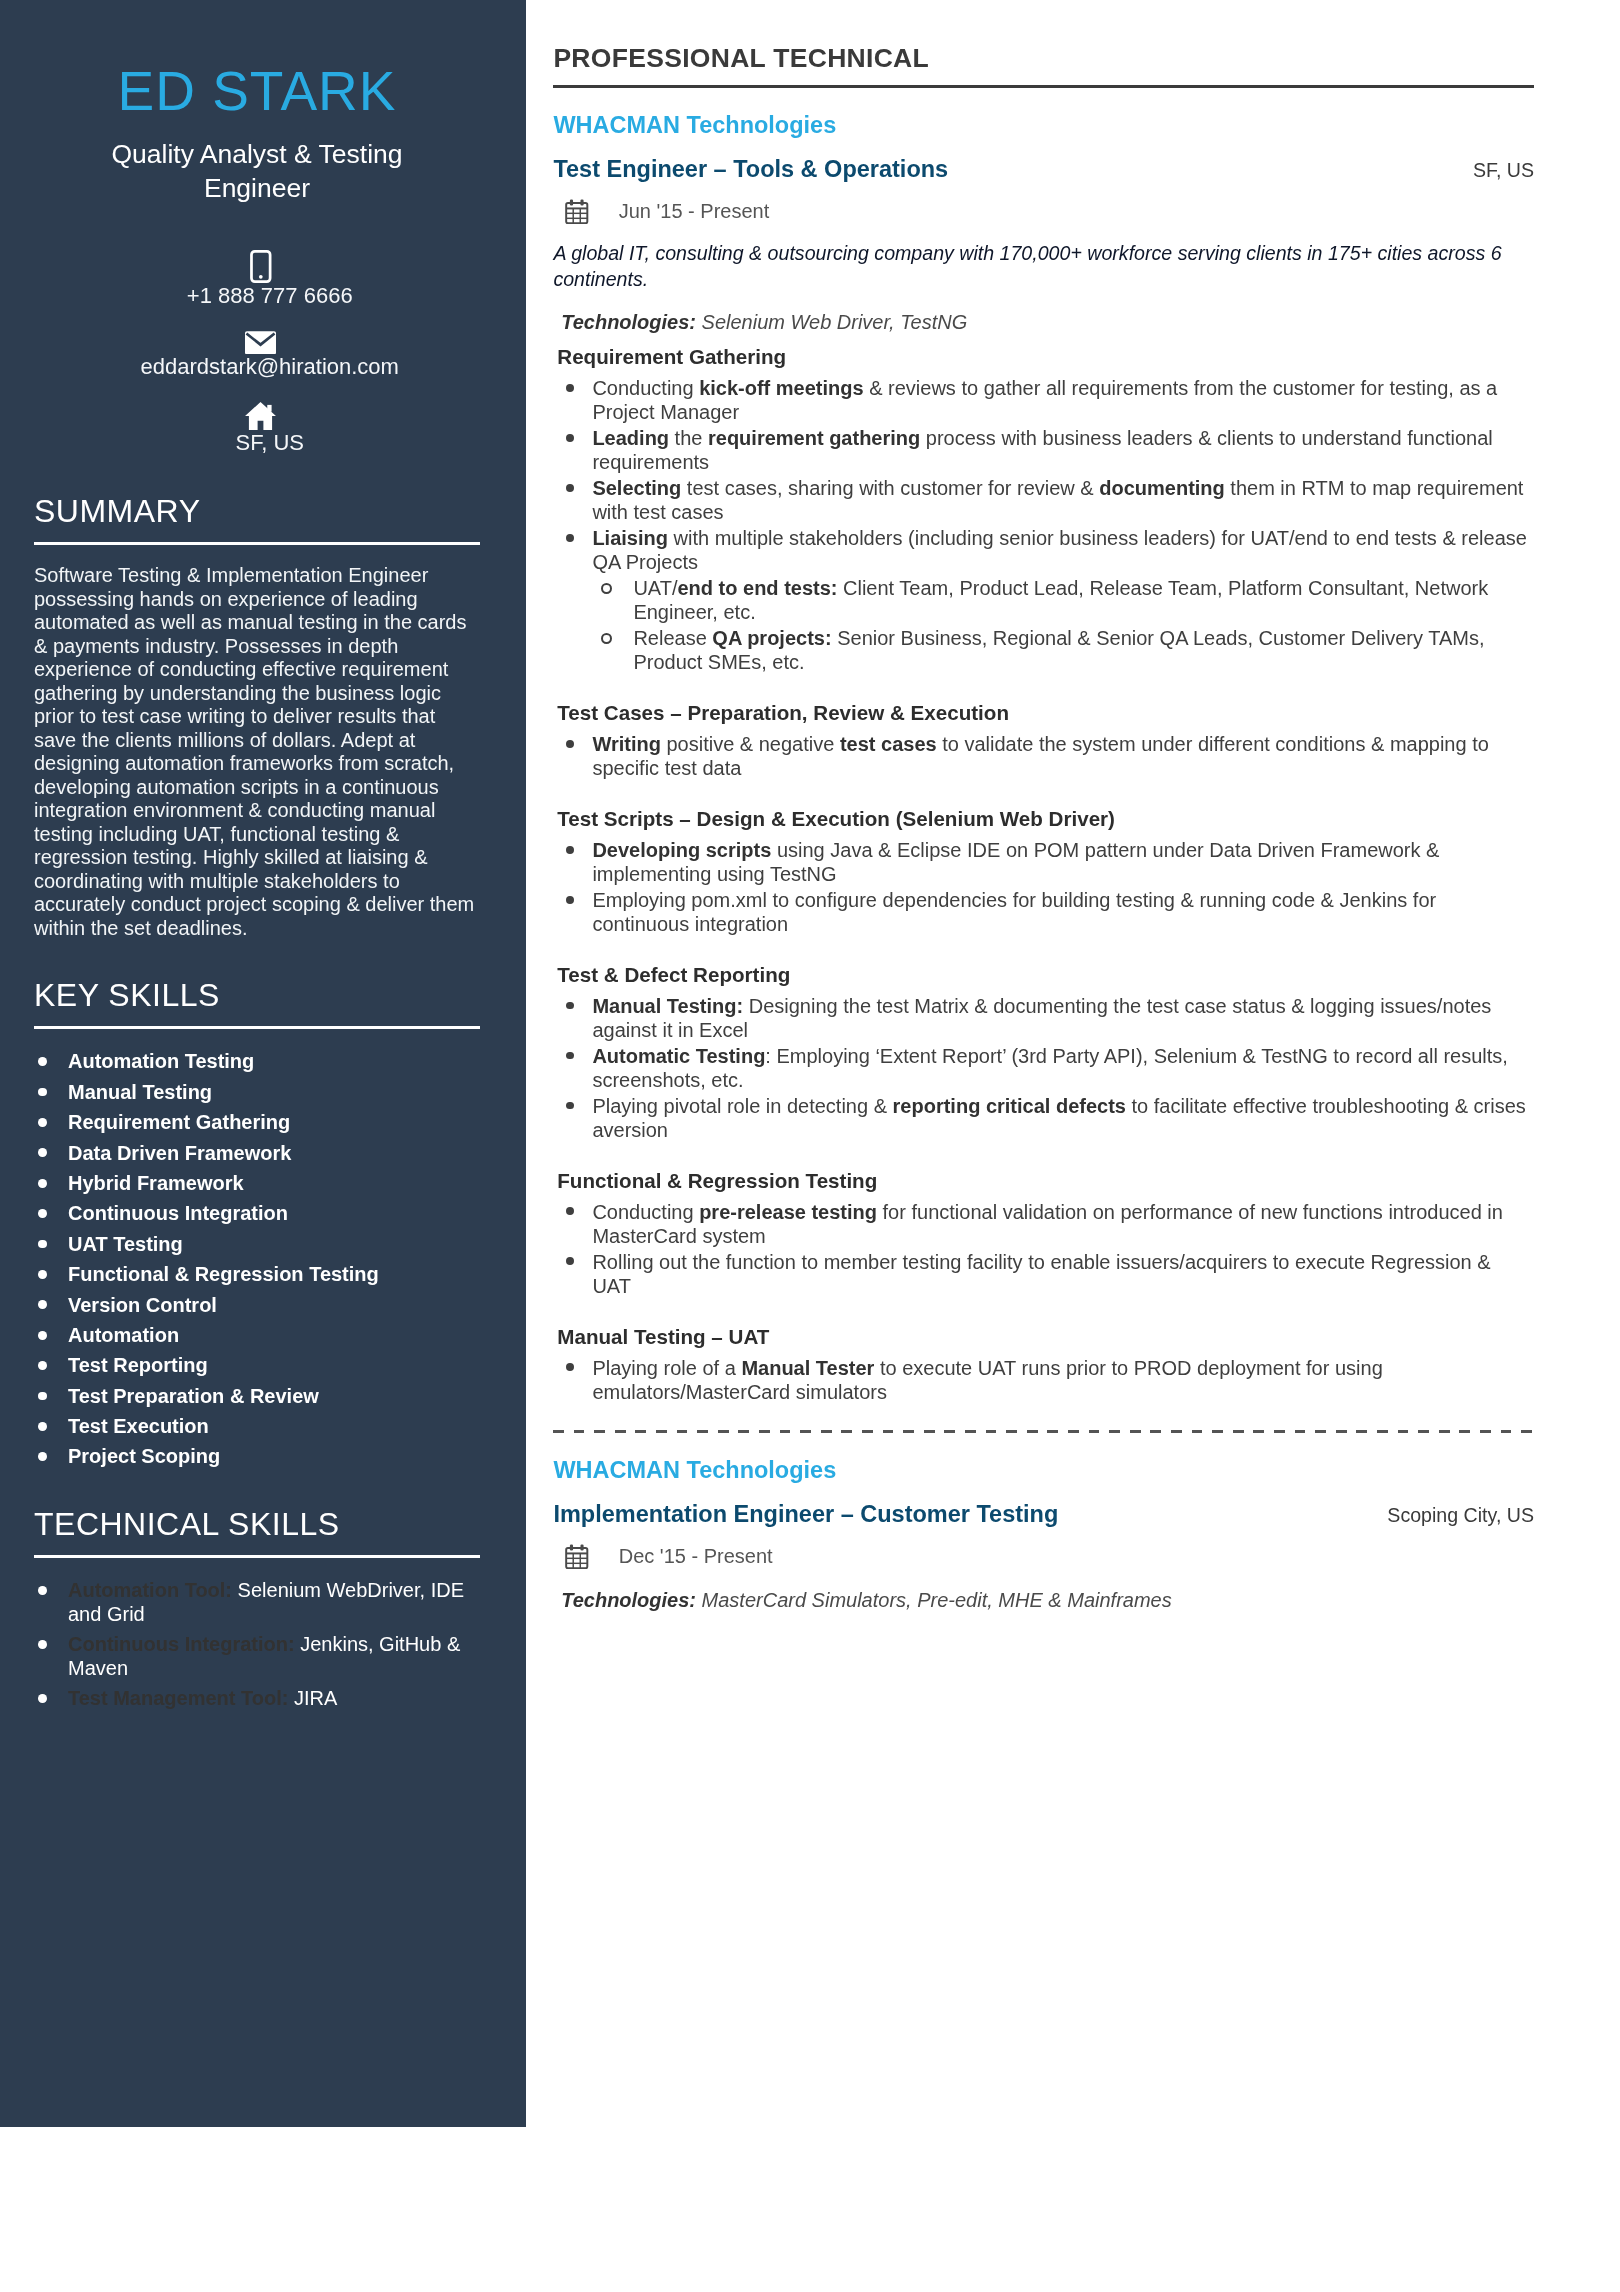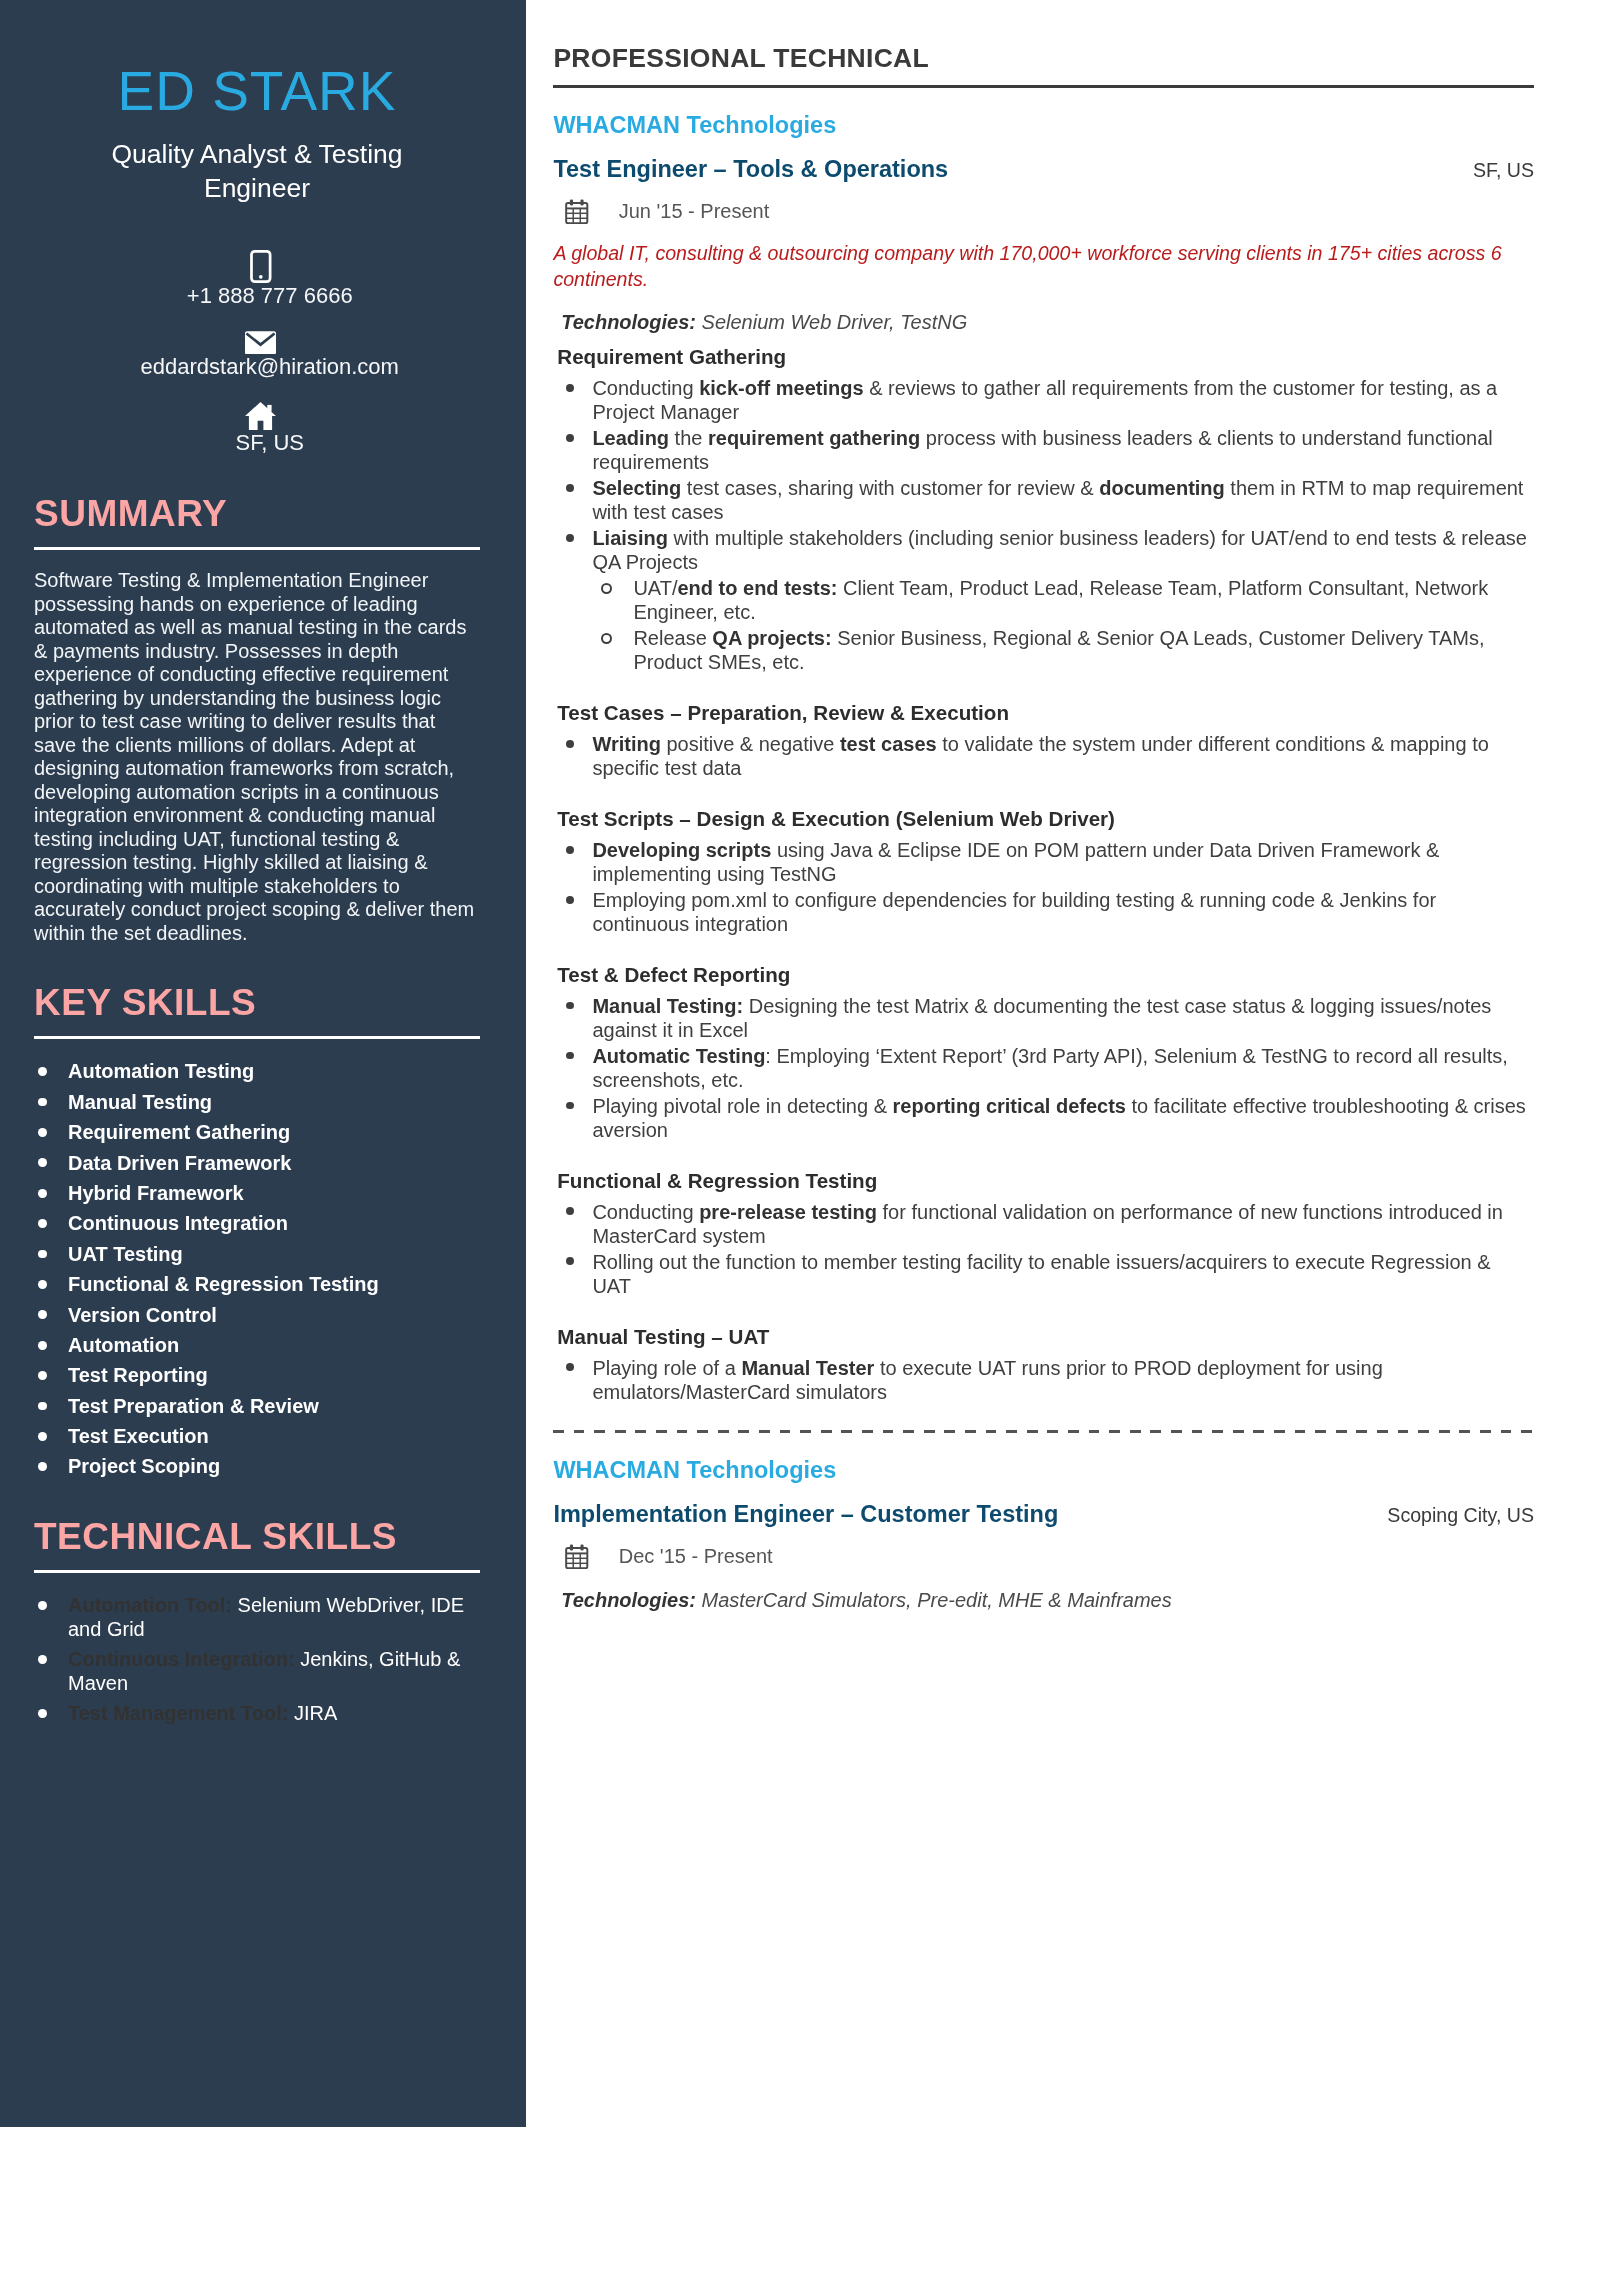--- a/index.html
+++ b/index.html
@@ -11,41 +11,41 @@
   .name{color:#29abe2;font-size:55px;font-weight:400;text-align:center;
         letter-spacing:1px;margin:13.7px 0 0;}
   .person-title{color:#fff;font-size:26.5px;text-align:center;line-height:1.26;
                 margin:15.7px auto 0;max-width:314px;font-weight:400;}
   .contact{margin-top:45px;}
   .contact-row{display:flex;align-items:center;margin-bottom:21.6px;flex-direction:column;}
   .cicon{width:33px;flex:none;margin-left:7.8px;display:flex;justify-content:center;
          align-items:center;color:#fff;}
   .ctext{margin-left:25.5px;font-size:22px;color:#f5f7f9;}
   .side-section{margin-top:37px;}
-  .side-heading{font-size:37px;font-weight:700;letter-spacing:0.5px;color:#fca5a5;}
+  .side-heading{font-size:32px;font-weight:400;letter-spacing:0.5px;color:#ffffff;}
   .side-rule{height:2.9px;background:#fff;margin-top:11.8px;}
   .side-para{font-size:20px;line-height:23.5px;margin:19.6px 0 0;color:#f2f5f7;}
   .side-list{list-style:none;margin:21.6px 0 0;padding:0;}
   .side-item{position:relative;padding-left:34px;font-size:20px;line-height:23.5px;
              margin-bottom:6.9px;color:#fff;}
   .side-item.bold{font-weight:700;}
   .side-item::before{content:"";position:absolute;left:3.9px;top:6.9px;width:8.8px;height:8.8px;
              border-radius:50%;background:#fff;}
   
   .main{flex:1;padding:43px 86px 0 27.4px;box-sizing:border-box;color:#3f3f3f;}
   .main-header{font-size:26.5px;font-weight:700;color:#3a3a3a;letter-spacing:0.3px;}
   .header-rule{height:2.9px;background:#3b3b3b;margin-top:10.8px;}
   .company{color:#29abe2;font-size:23.5px;font-weight:700;margin-top:24.5px;}
   .title-row{display:flex;justify-content:space-between;align-items:baseline;margin-top:16.7px;}
   .jtitle{font-size:23.5px;font-weight:700;color:#0c4a6e;}
   .jloc{font-size:19.6px;color:#3a3a3a;}
   .date-row{display:flex;align-items:center;margin-top:15.7px;}
   .calicon{width:24.5px;margin-left:11.8px;color:#4a4a4a;display:flex;}
   .dtext{margin-left:29px;font-size:20px;color:#555;}
-  .jdesc{font-style:italic;color:#b91c1c;font-size:19.6px;line-height:1.33;margin:15.7px 0 0;}
+  .jdesc{font-style:italic;color:#0f172a;font-size:19.6px;line-height:1.33;margin:15.7px 0 0;}
   .techline{margin:19.6px 0 0 7.8px;font-style:italic;font-size:20px;}
   .techlabel{font-weight:700;color:#333;}
   .techval{color:#4a4a4a;}
   .exp-section{margin-top:27px;}
   .techline + .exp-section{margin-top:10.8px;}
   .exp-heading{font-size:20.6px;font-weight:700;color:#2d2d2d;margin:0 3.9px 6.9px;}
   .bullets{list-style:none;margin:0;padding:0;}
   .bl{position:relative;padding-left:39px;font-size:20px;line-height:24px;
       margin-bottom:2px;color:#3f3f3f;}
   .bl::before{content:"";position:absolute;left:12.7px;top:7.8px;width:7.8px;height:7.8px;

